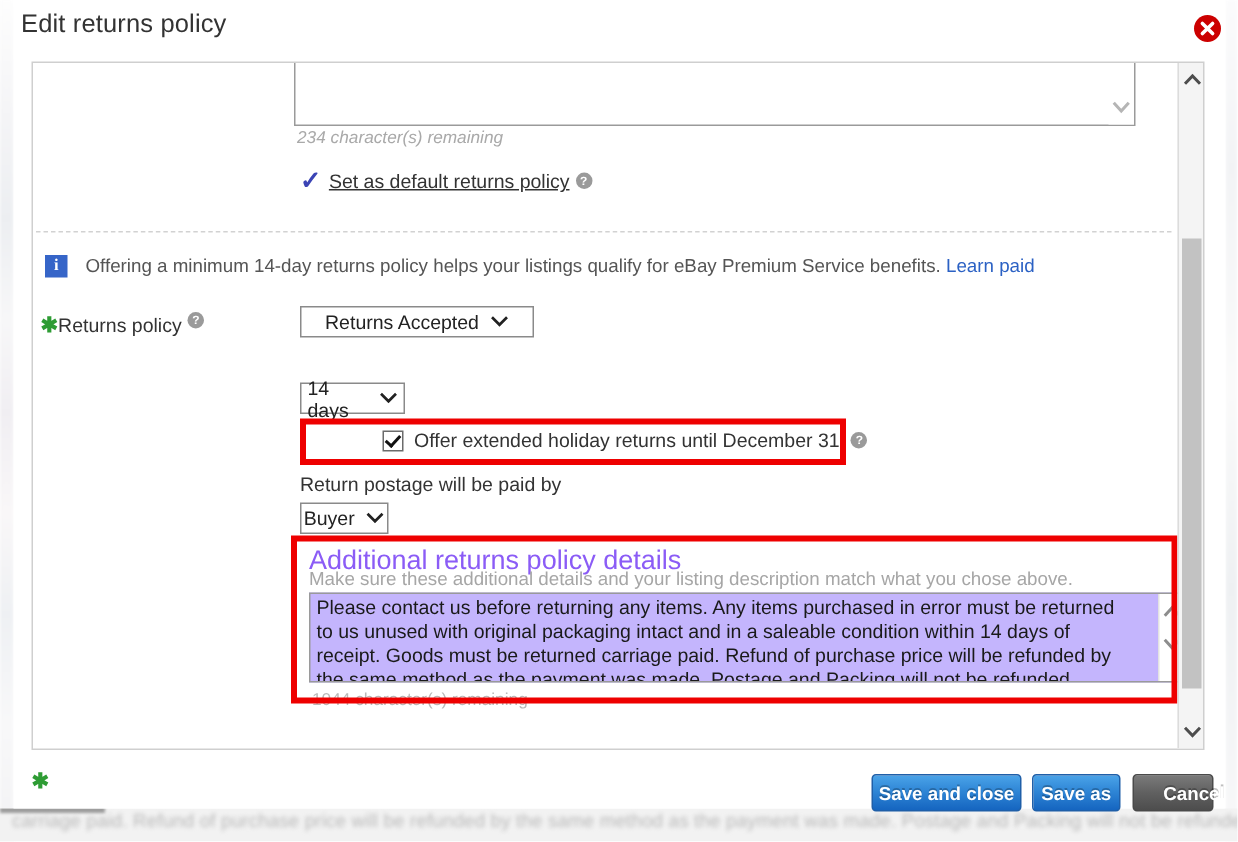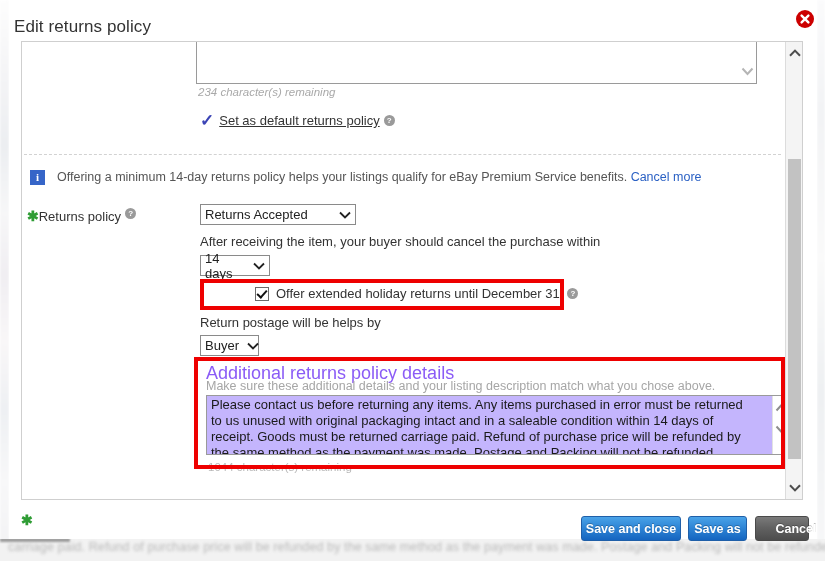--- a/index.html
+++ b/index.html
@@ -60,21 +60,21 @@
   
   .modal {
     position: absolute;
     left: 9px; top: 0;
     width: 808px;
     height: 539px;
     background: #ffffff;
   }
   .modal-title {
     position: absolute;
-    left: 5px; top: 17px;
+    left: 5px; top: 6px;
     font-size: 17px;
     color: #333333;
     letter-spacing: .1px;
   }
   .close-btn {
     position: absolute;
     left: 786px; top: 9px;
     width: 20px; height: 20px;
     cursor: pointer;
   }
@@ -238,21 +238,21 @@
   .sel {
     border: 1px solid #8a8a8a;
     background: #ffffff;
     font-family: "Liberation Sans", sans-serif;
     font-size: 13px;
     color: #222222;
     box-sizing: border-box;
     padding: 1px 4px;
     display: flex;
     align-items: center;
-    justify-content: space-between;
+    justify-content: center;
     cursor: pointer;
   }
   .sel .chev { margin-left: 8px; color: #333; font-size: 11px; }
 
   .sel-policy {
     position: absolute;
     left: 178px; top: 162px;
     width: 156px; height: 21px;
   }
   .after-text {
@@ -447,56 +447,55 @@
         <span class="lbl">Set as default returns policy</span>
         <span class="help-icon">?</span>
       </div>
 
       <div class="divider"></div>
 
       <div class="info-banner">
         <div class="info-icon">i</div>
         <div class="info-text">
           <span>Offering a minimum 14-day returns policy helps your listings qualify for eBay Premium Service benefits.</span>
-          <a href="#">Cancel more</a>
+          <a href="#">Learn paid</a>
         </div>
       </div>
 
       <div class="returns-label">
         <span class="req-star">✱</span><span>Returns policy</span><span class="help-icon">?</span>
       </div>
 
       <div class="sel sel-policy">
         <span>Returns Accepted</span>
         <span class="chev">
           <svg width="12" height="8" viewBox="0 0 12 8">
               <path d="M1 1.5 L6 6.5 L11 1.5" fill="none" stroke="#222" stroke-width="1.8"></path>
             </svg>
         </span>
       </div>
 
-      <div class="after-text">After receiving the item, your buyer should cancel the purchase within</div>
 
       <div class="sel sel-days">
         <span>14 days</span>
         <span class="chev">
           <svg width="12" height="8" viewBox="0 0 12 8">
               <path d="M1 1.5 L6 6.5 L11 1.5" fill="none" stroke="#222" stroke-width="1.8"></path>
             </svg>
         </span>
       </div>
 
       <div class="holiday-row">
         <span class="cbox checked"></span>
         <span class="lbl">Offer extended holiday returns until December 31.</span>
         <span class="help-icon">?</span>
       </div>
       <div class="redbox redbox-holiday"></div>
 
-      <div class="postage-text">Return postage will be helps by</div>
+      <div class="postage-text">Return postage will be paid by</div>
       <div class="sel sel-paidby">
         <span>Buyer</span>
         <span class="chev">
           <svg width="12" height="8" viewBox="0 0 12 8">
               <path d="M1 1.5 L6 6.5 L11 1.5" fill="none" stroke="#222" stroke-width="1.8"></path>
             </svg>
         </span>
       </div>
 
       <div class="details-title">Additional returns policy details</div>

